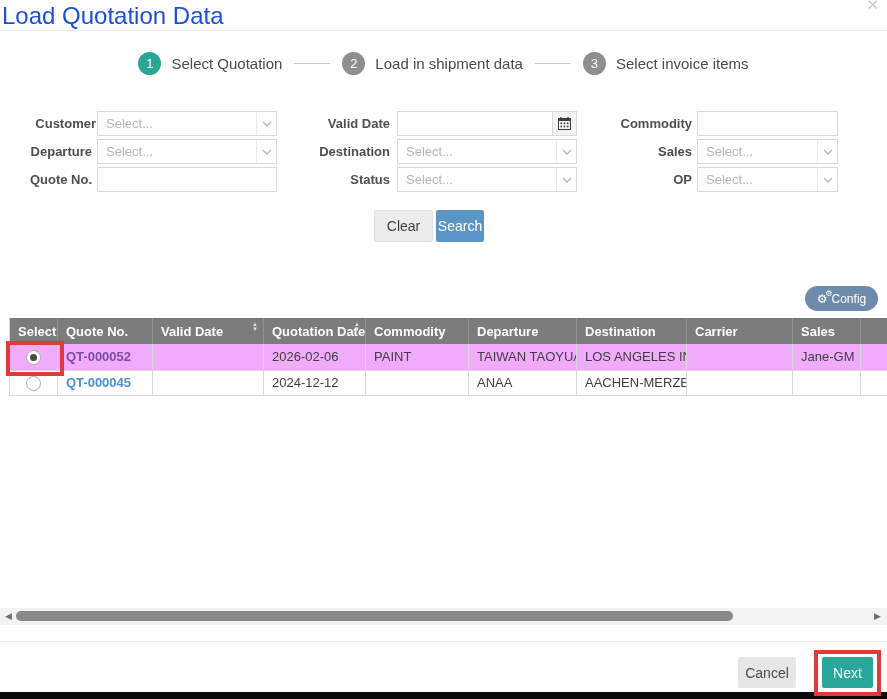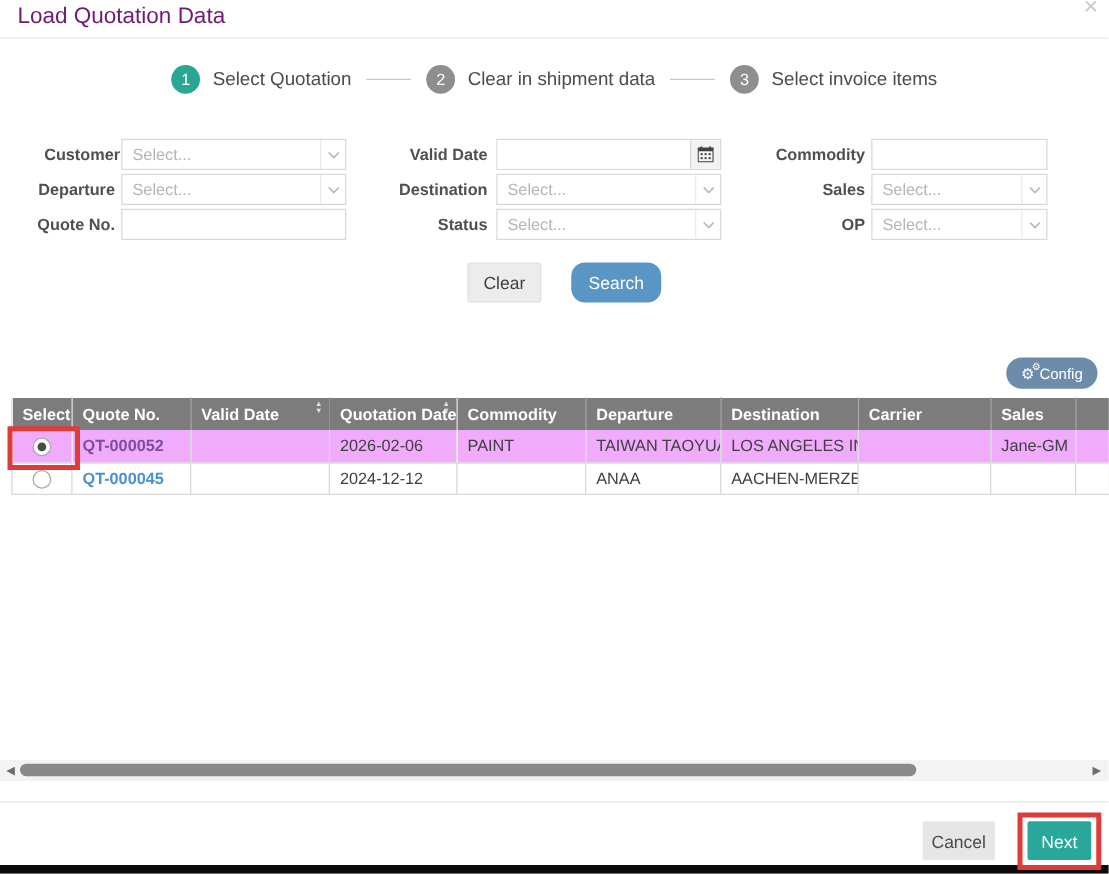--- a/index.html
+++ b/index.html
@@ -5,21 +5,21 @@
   * { margin:0; padding:0; box-sizing:border-box; }
   html,body { width:887px; height:699px; }
   body {
     font-family:"Liberation Sans","DejaVu Sans",sans-serif;
     font-size:13px; color:#3f3f3f; background:#fff;
     position:relative; overflow:hidden;
   }
   .abs { position:absolute; }
 
   
-  .modal-title { left:14px; top:2px; font-size:18px; color:#701a75; }
+  .modal-title { left:2px; top:2px; font-size:24px; color:#1d4ed8; }
   .modal-close { right:8px; top:-4px; font-size:15px; color:#c9c9c9; cursor:pointer; }
   .header-divider { left:0; top:30px; width:887px; height:1px; background:#e8e8e8; }
 
   
   .stepper { left:0; top:52px; width:887px; display:flex; justify-content:center; align-items:center; }
   .step { display:flex; align-items:center; }
   .step-circle {
     width:23px; height:23px; border-radius:50%; color:#fff; font-size:13px;
     display:flex; align-items:center; justify-content:center; flex:0 0 auto;
   }
@@ -44,21 +44,21 @@
   .date-group { display:flex; height:25px; border:1px solid #d9d9d9; background:#fff; }
   .date-group input { flex:1; border:none; outline:none; padding:0 8px; font-family:inherit; font-size:13px; min-width:0; }
   .date-btn {
     width:24px; border-left:1px solid #d9d9d9; background:#f3f3f3;
     display:flex; align-items:center; justify-content:center; cursor:pointer;
   }
 
   
   .btn { border:none; font-family:inherit; cursor:pointer; border-radius:2px; }
   .btn-clear { left:374px; top:210px; width:59px; height:32px; background:#ececec; border:1px solid #e0e0e0; color:#3f3f3f; font-size:14px; }
-  .btn-search { left:457px; top:210px; width:72px; height:32px; background:#5a96c5; color:#fff; font-size:14px;border-radius:11px; }
+  .btn-search { left:436px; top:210px; width:48px; height:32px; background:#5a96c5; color:#fff; font-size:14px; }
   .btn-config {
     left:805px; top:286px; width:73px; height:25px; border-radius:13px; background:#6d8cab; color:#fff; font-size:12px;
     display:flex; align-items:center; justify-content:center; gap:4px;
   }
   .gears { position:relative; line-height:1; }
   .gear-big { font-size:12px; }
   .gear-small { font-size:8px; position:absolute; top:-3px; right:-5px; }
   .btn-cancel { left:738px; top:657px; width:58px; height:31px; background:#e6e6e6; color:#4a4a4a; font-size:14px; }
   .btn-next { left:822px; top:657px; width:51px; height:31px; background:#29a79a; color:#fff; font-size:14px; }
 
@@ -107,21 +107,21 @@
   <div class="abs header-divider"></div>
 
   <div class="abs stepper">
     <div class="step">
       <div class="step-circle active">1</div>
       <div class="step-label">Select Quotation</div>
     </div>
     <div class="step-connector"></div>
     <div class="step">
       <div class="step-circle inactive">2</div>
-      <div class="step-label">Clear in shipment data</div>
+      <div class="step-label">Load in shipment data</div>
     </div>
     <div class="step-connector"></div>
     <div class="step">
       <div class="step-circle inactive">3</div>
       <div class="step-label">Select invoice items</div>
     </div>
   </div>
 
   <div class="abs fld-label" style="left:4px;top:111px;width:92px;">Customer</div>
   <div class="abs fake-select" style="left:97px;top:111px;width:180px;">

